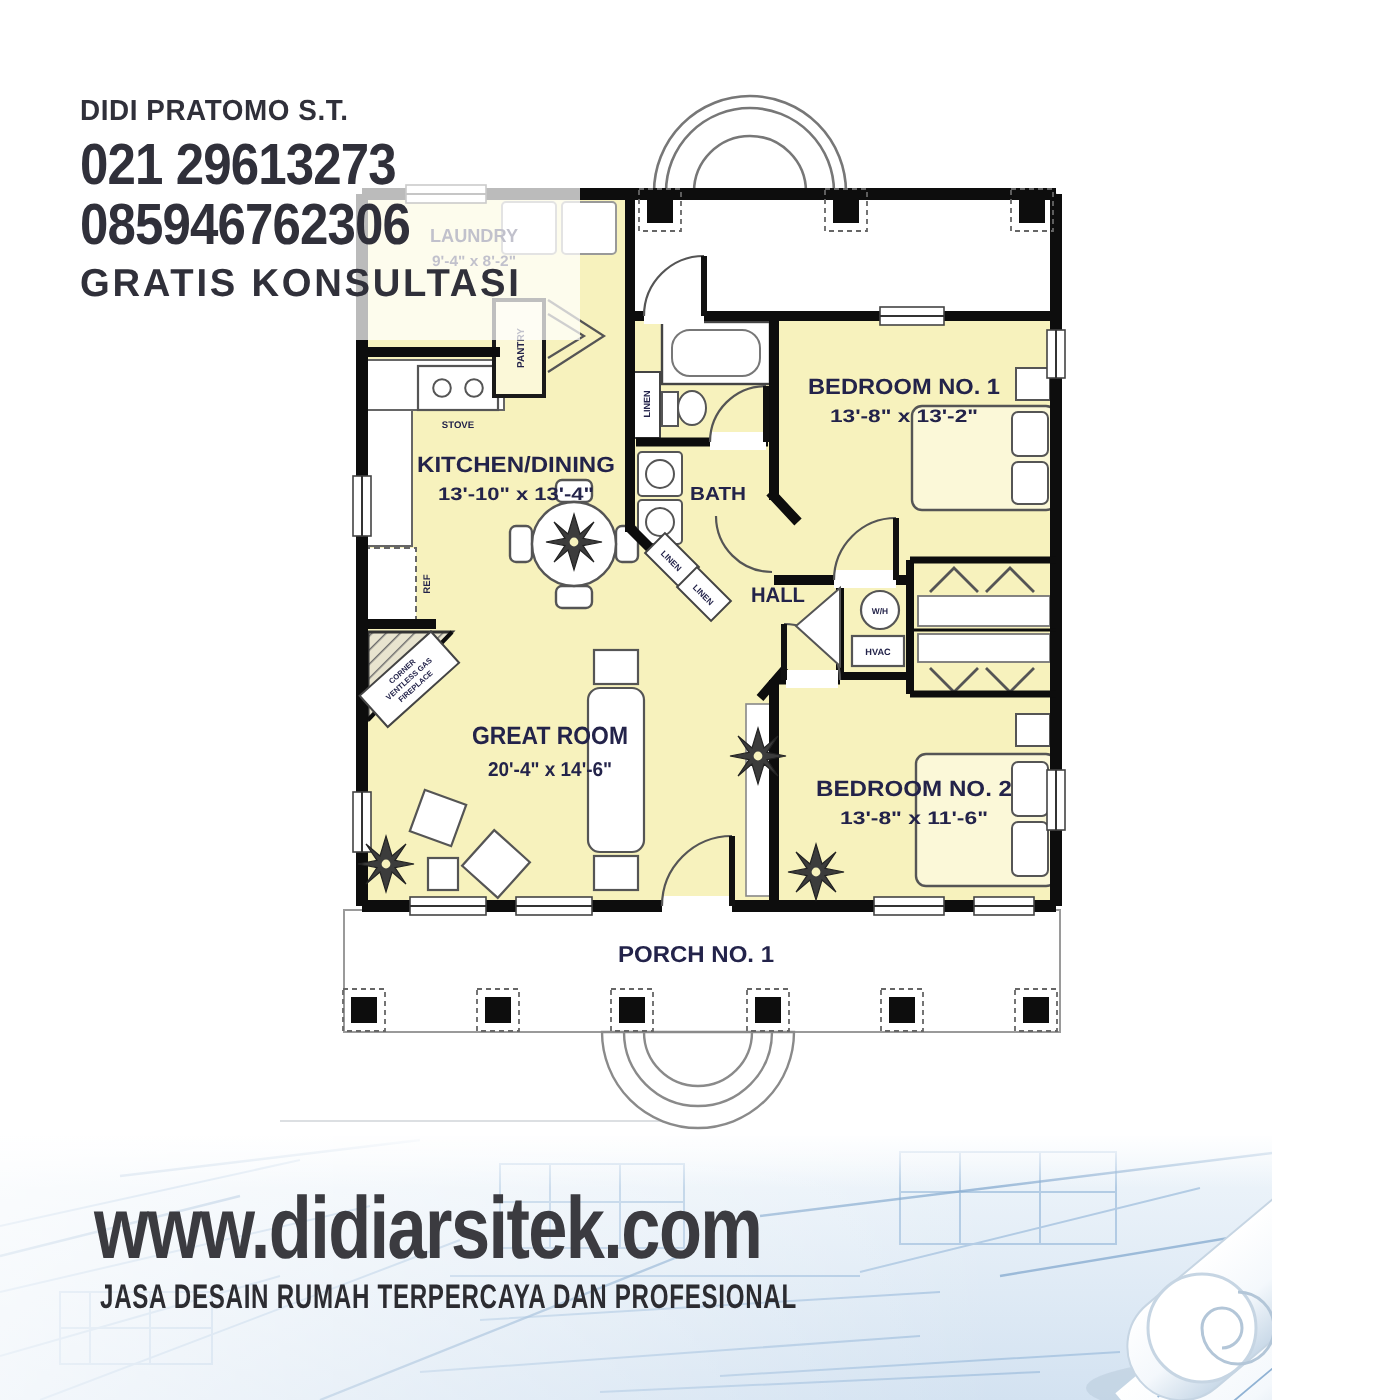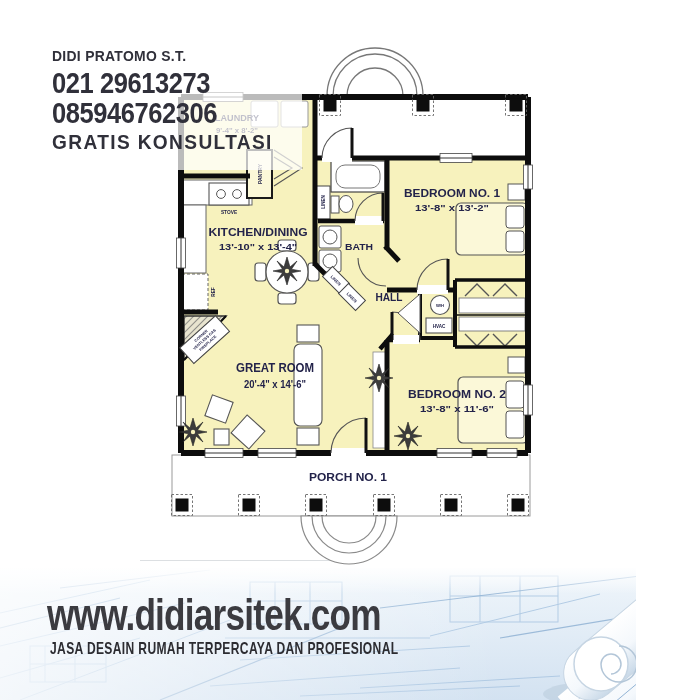--- a/index.html
+++ b/index.html
@@ -6,21 +6,21 @@
   body{
     width:700px;height:700px;position:relative;overflow:hidden;
     background:#ffffff;
     font-family:"Liberation Sans", sans-serif;
   }
   .abs{position:absolute;}
   svg text{font-family:"Liberation Sans", sans-serif;}
 
   
   .contact-overlay{
-    left:34px; top:36px; width:268px; height:134px;
+    left:22px; top:36px; width:268px; height:134px;
     background:rgba(255,255,255,.72);
     z-index:5;
   }
   .contact-line{
     position:absolute; left:18px; white-space:nowrap;
     color:#30303a; font-weight:bold; line-height:1;
     transform-origin:0 50%;
   }
   .c-name   {top:13px;  font-size:14.5px; letter-spacing:.3px; transform:scaleX(.96);}
   .c-phone1 {top:33px;  font-size:29px;  letter-spacing:-.5px; transform:scaleX(.88);}

